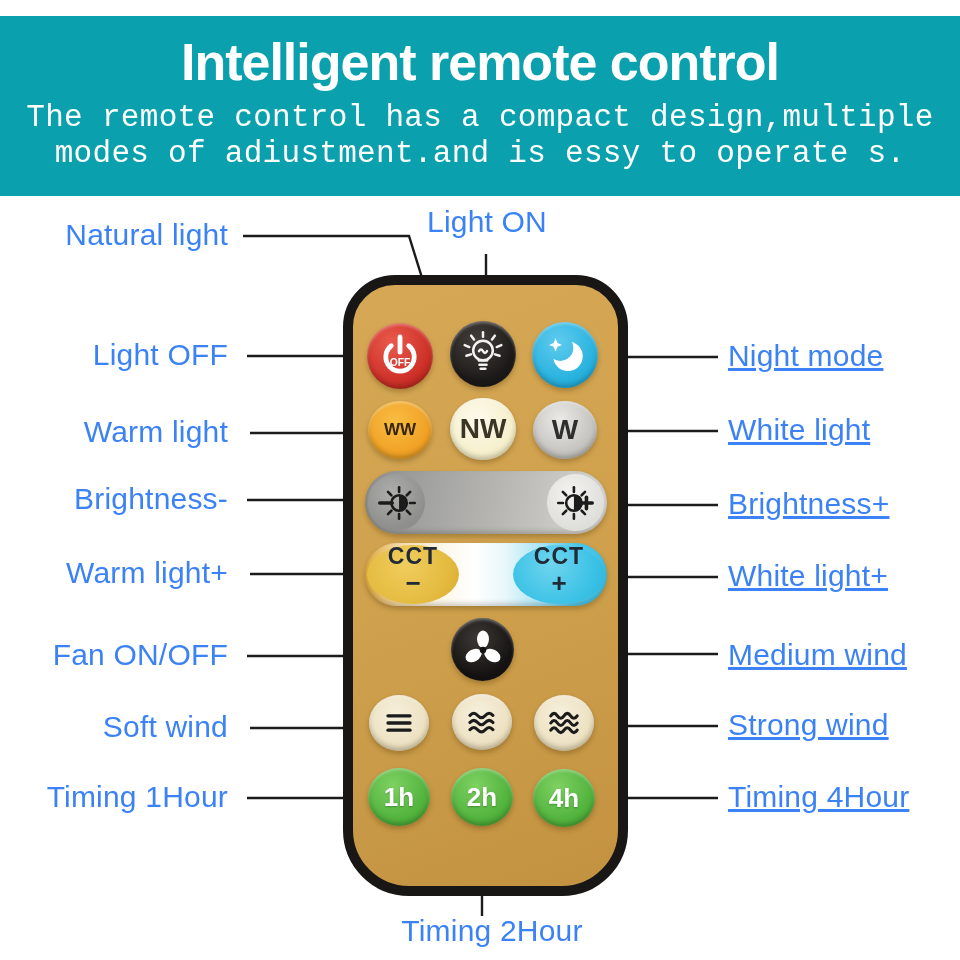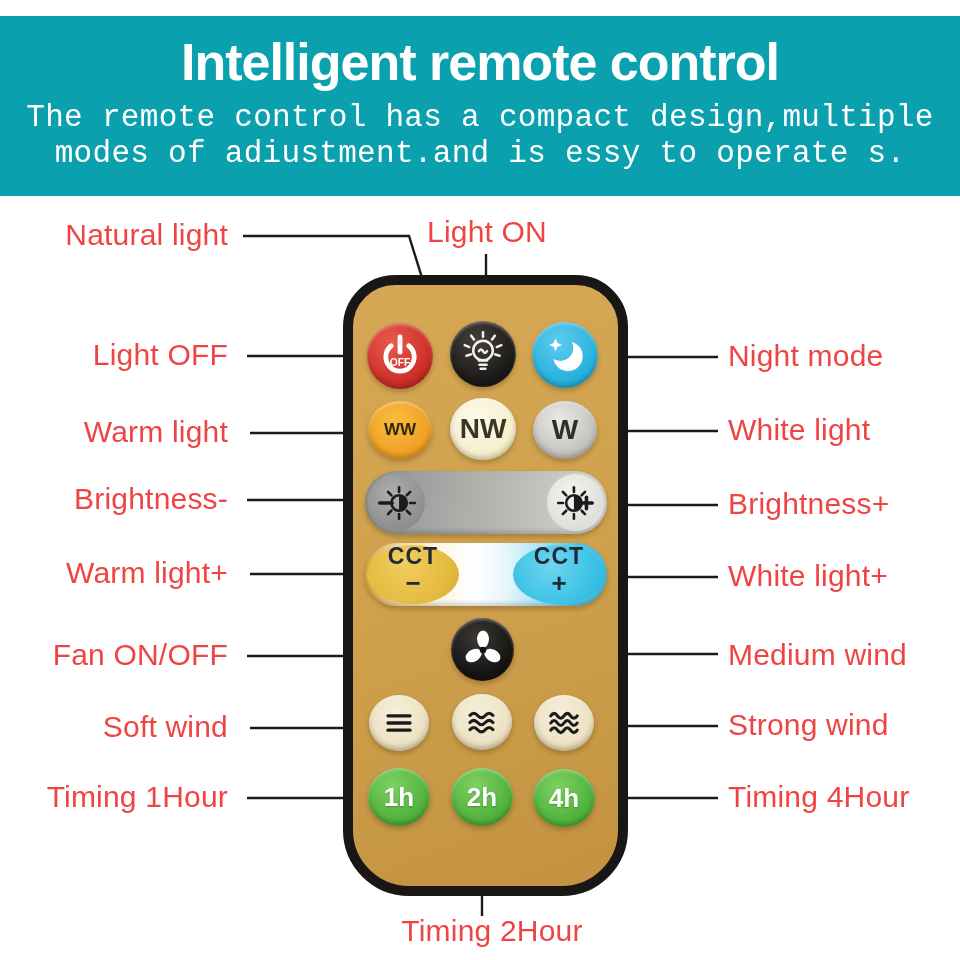--- a/index.html
+++ b/index.html
@@ -18,25 +18,25 @@
   }
   .subtitle{
     font-size:31px;font-weight:500;letter-spacing:.3px;line-height:36px;font-family:Liberation Mono, monospace;
   }
   .subtitle.first{margin-top:8px;}
   
   svg.lines{position:absolute;left:0;top:0;pointer-events:none;}
   .cl{stroke:#1b1b1b;stroke-width:2.4;fill:none;}
   
   .callout{
-    position:absolute;font-size:30px;color:#ef4444;white-space:nowrap;
+    position:absolute;font-size:30px;color:#3b82f6;white-space:nowrap;
     letter-spacing:.2px;
   }
   .callout.left{right:732px;transform:translateY(-53%);text-align:right;}
-  .callout.right{left:728px;transform:translateY(-53%);}
+  .callout.right{left:728px;transform:translateY(-53%);text-decoration:underline;}
   .callout.center{transform:translate(-50%,-53%);}
   
   .remote{
     position:absolute;left:343px;top:259px;width:285px;height:621px;
     box-sizing:border-box;border:10px solid #181715;
     border-radius:52px 52px 66px 66px;
     background:linear-gradient(160deg,#d6a855 0%,#d0a24e 45%,#c29240 100%);
   }
   .btn{
     position:absolute;border-radius:50%;
@@ -267,21 +267,21 @@
     </div>
     <div class="btn timer t2">
       <span>2h</span>
     </div>
     <div class="btn timer t3">
       <span>4h</span>
     </div>
   </div>
 
   <div class="callout left" style="top:220px">Natural light</div>
-  <div class="callout center" style="left:487px;top:217px">Light ON</div>
+  <div class="callout center" style="left:487px;top:207px">Light ON</div>
   <div class="callout left" style="top:340px">Light OFF</div>
   <div class="callout right" style="top:341px">Night mode</div>
   <div class="callout left" style="top:417px">Warm light</div>
   <div class="callout right" style="top:415px">White light</div>
   <div class="callout left" style="top:484px">Brightness-</div>
   <div class="callout right" style="top:489px">Brightness+</div>
   <div class="callout left" style="top:558px">Warm light+</div>
   <div class="callout right" style="top:561px">White light+</div>
   <div class="callout left" style="top:640px">Fan ON/OFF</div>
   <div class="callout right" style="top:640px">Medium wind</div>

